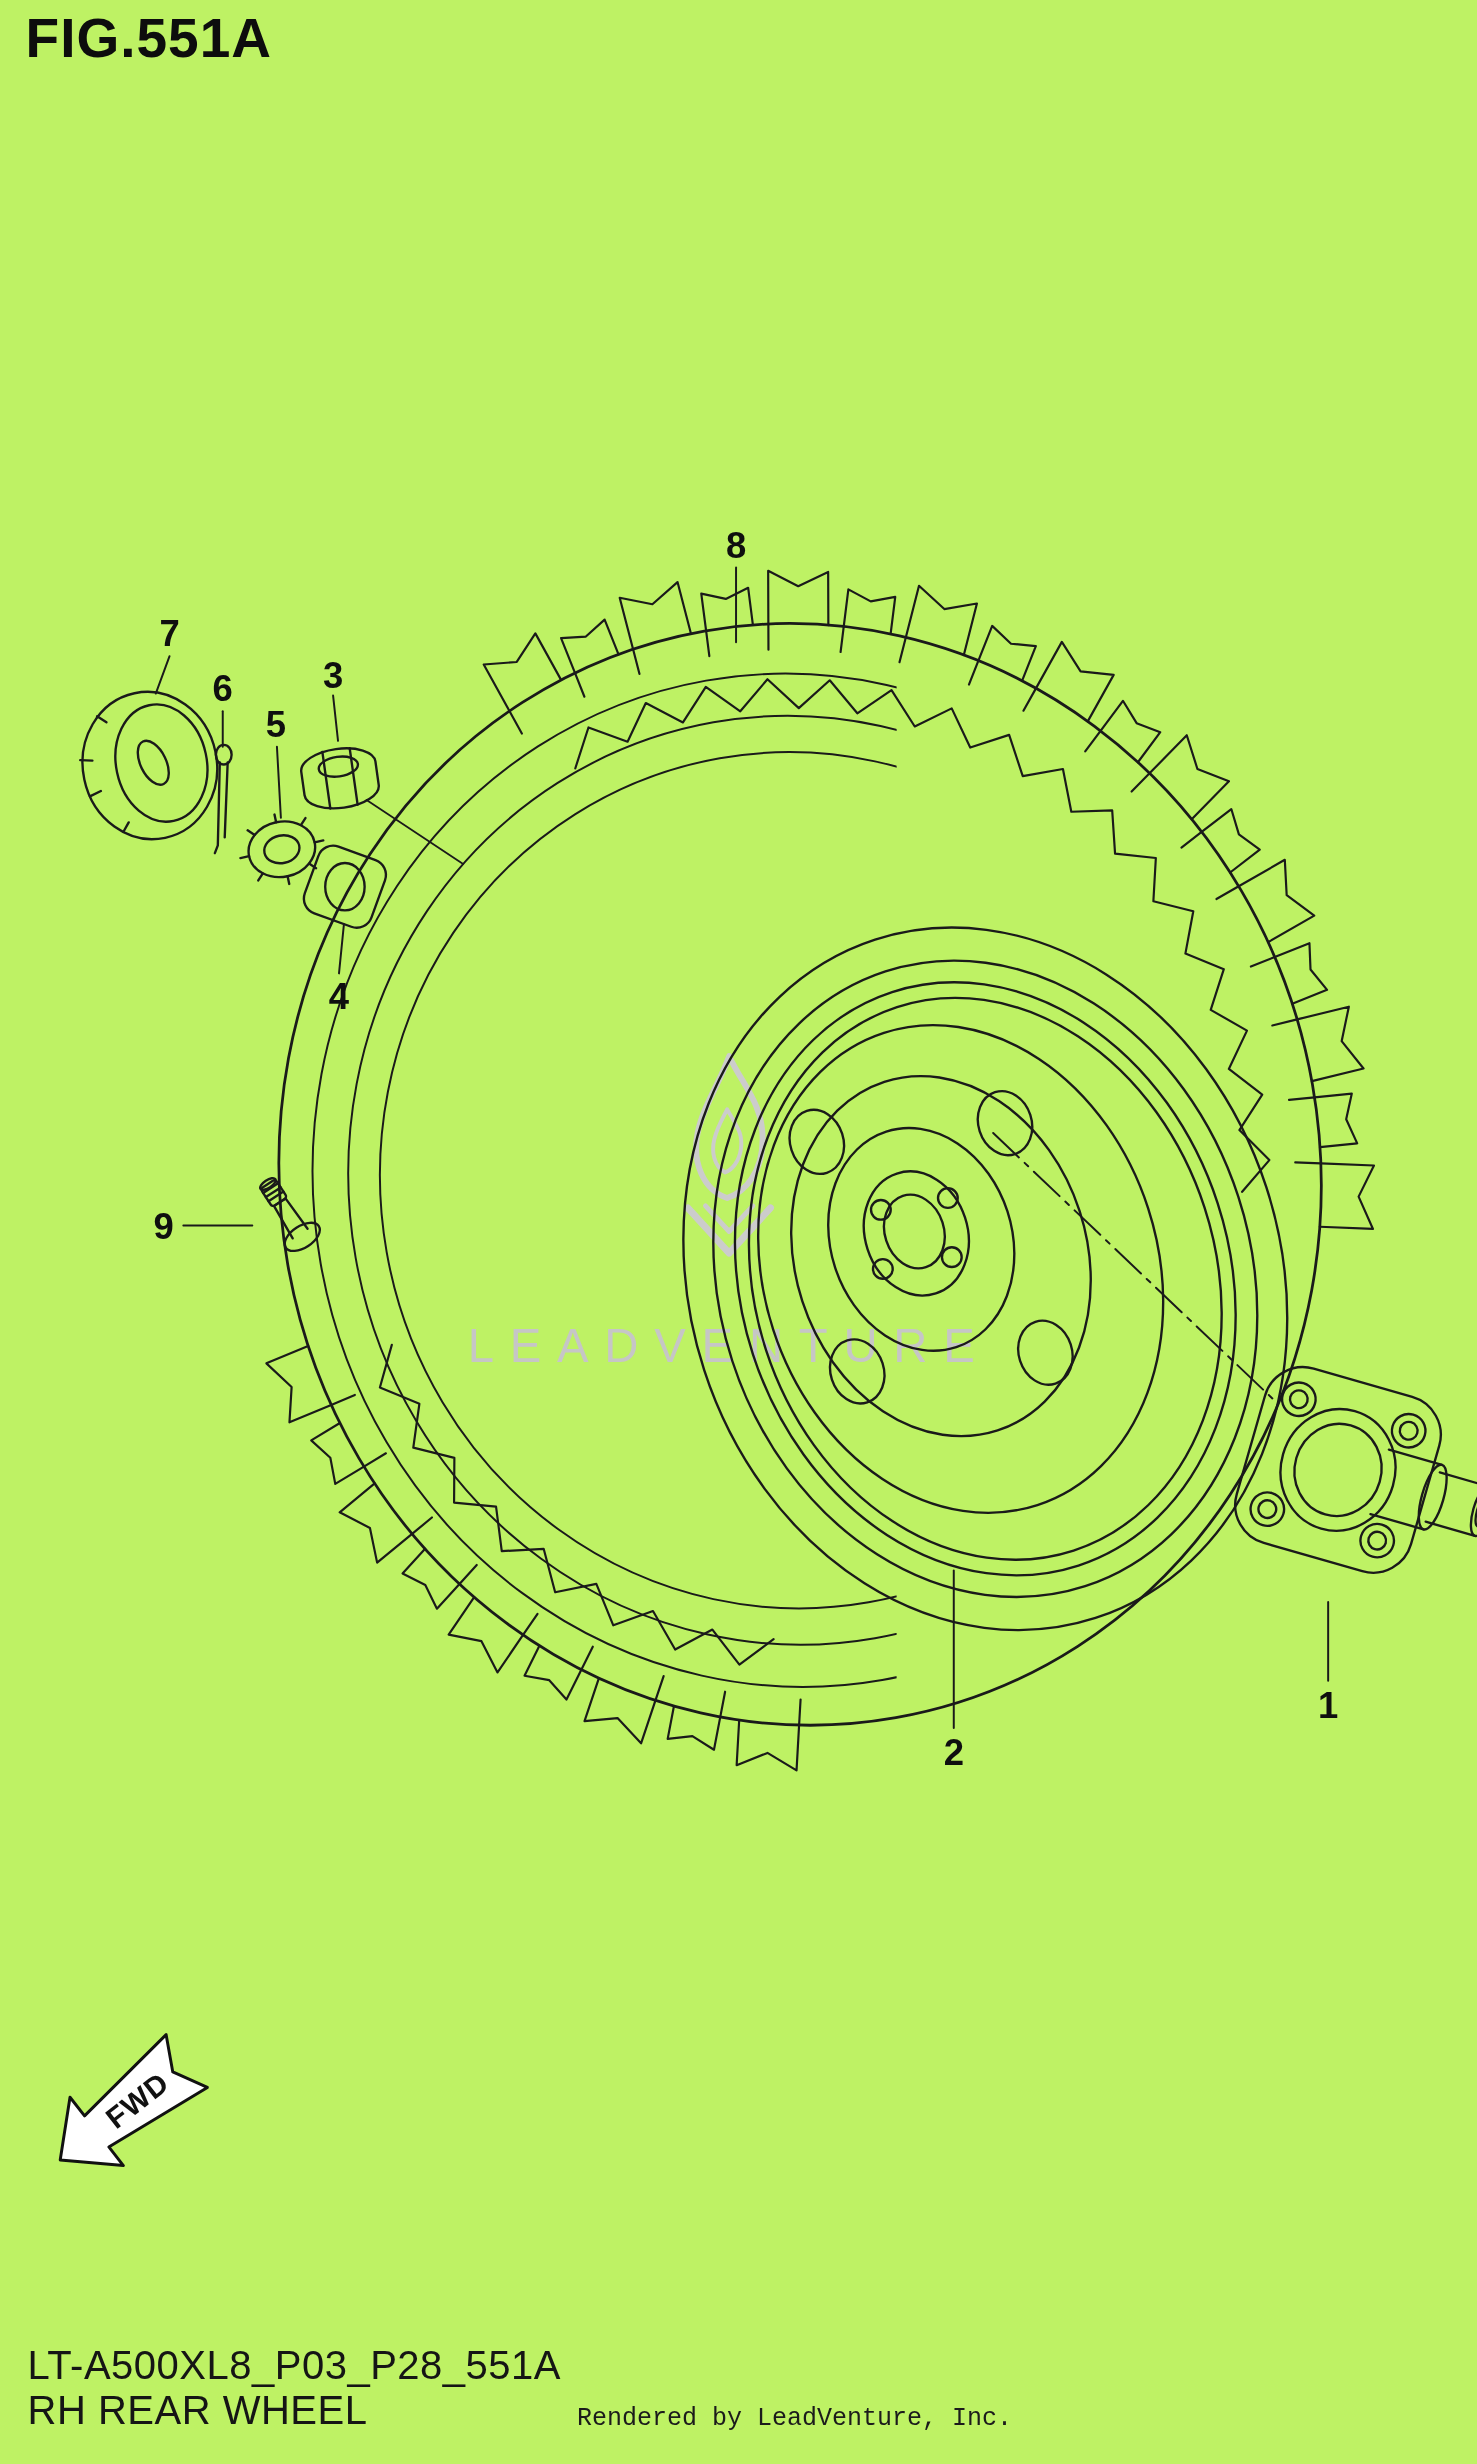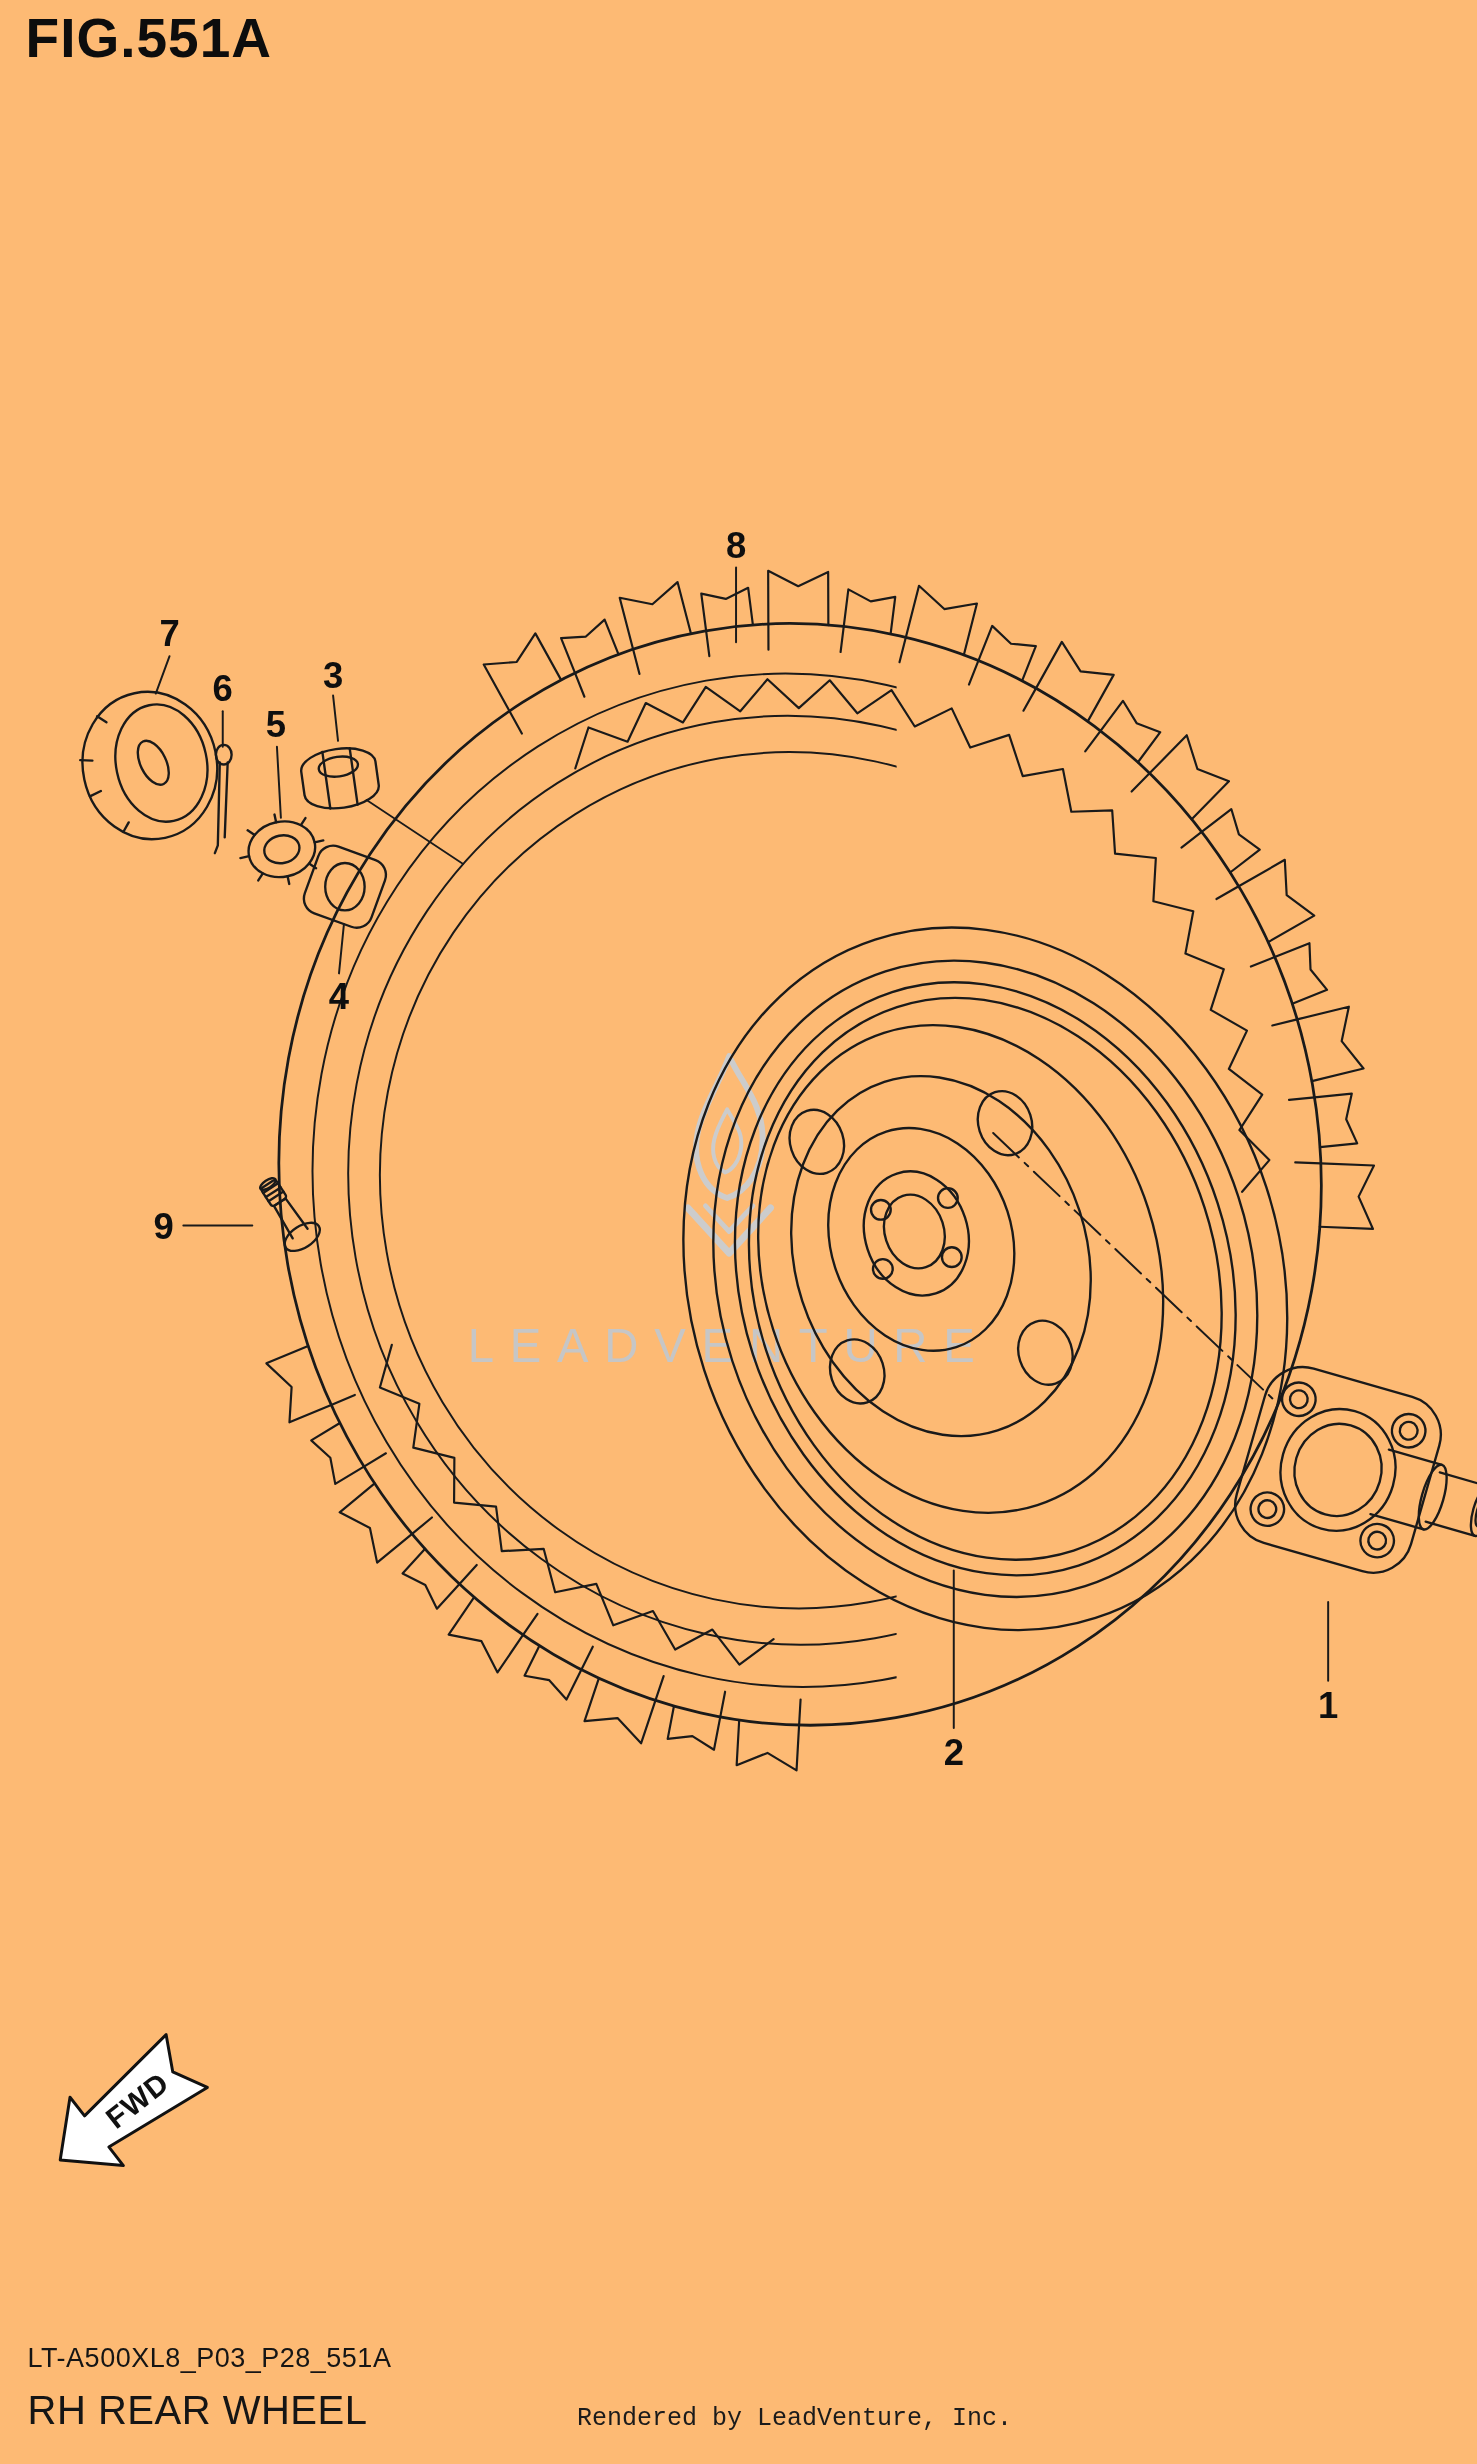--- a/index.html
+++ b/index.html
@@ -1,31 +1,31 @@
 <!DOCTYPE html>
 <html><head>
 <meta charset="utf-8">
 <style>
   html,body{margin:0;padding:0;background:#ffffff;}
   .page{
     position:relative;
     width:1478px;height:2465px;
-    background:#fdba74;
+    background:#bef264;
     overflow:hidden;
     font-family:"Liberation Sans", sans-serif;
     color:#111;
   }
   .fig-title{
     position:absolute;left:25.6px;top:5.9px;
     font-size:55px;font-weight:800;letter-spacing:1px;color:#0d0d0d;
   }
   .diagram-svg{position:absolute;left:0;top:0;width:1478px;height:2465px;}
   .footer-partcode{
     position:absolute;left:27.6px;top:2343px;
-    font-size:27px;letter-spacing:0.5px;color:#151515;
+    font-size:40px;letter-spacing:0.5px;color:#151515;
   }
   .footer-diagtitle{
     position:absolute;left:27.6px;top:2388px;
     font-size:40px;letter-spacing:0.5px;color:#151515;
   }
   .footer-credit{
     position:absolute;left:577px;top:2404px;
     font-size:25px;color:#1b1b1b;
     font-family:"Liberation Mono", monospace;
   }

